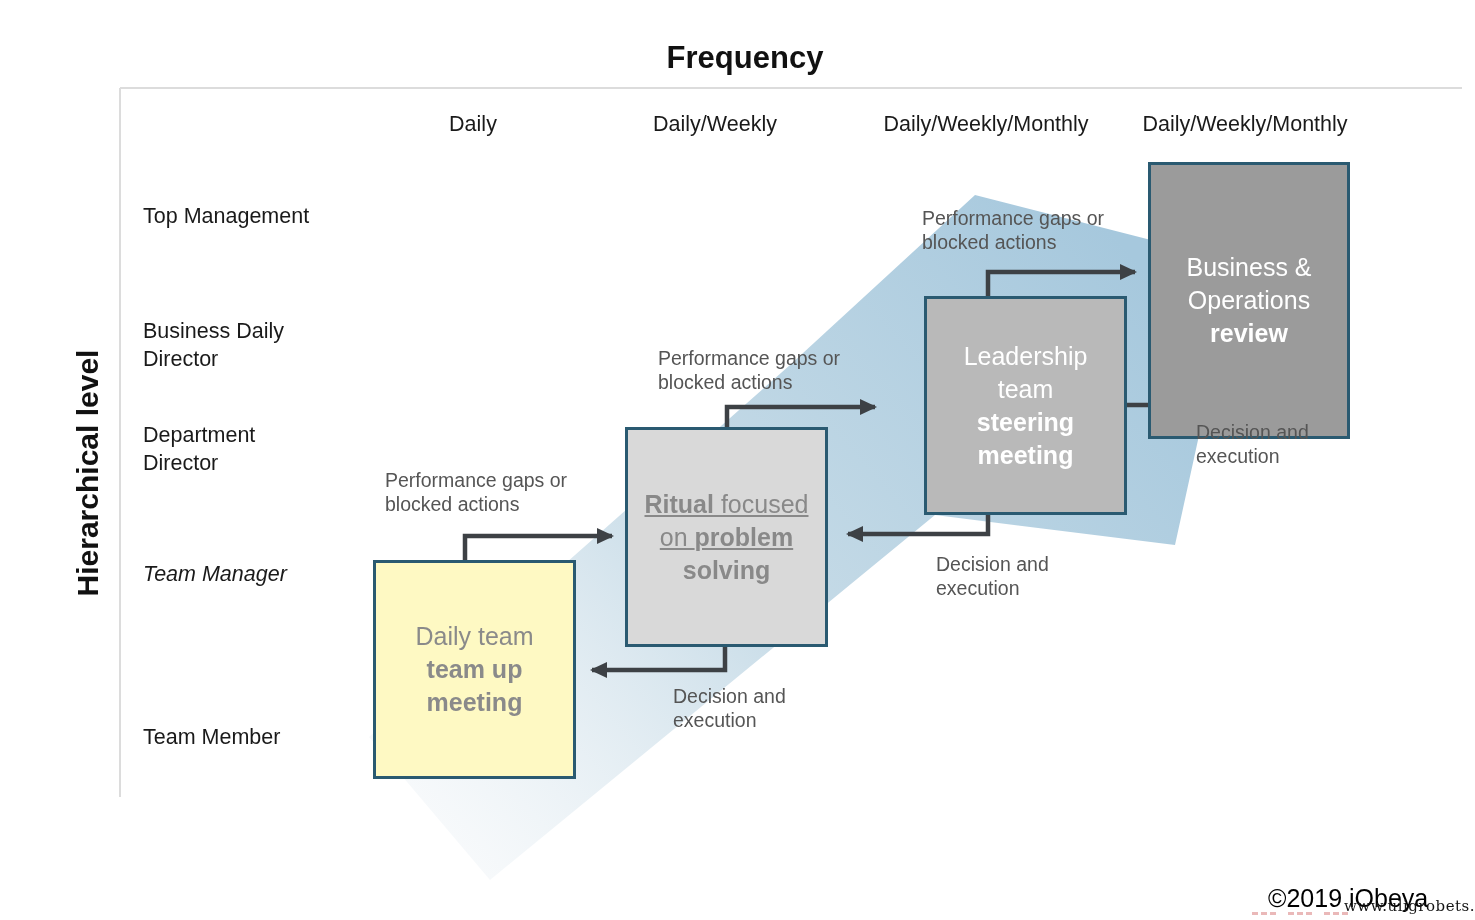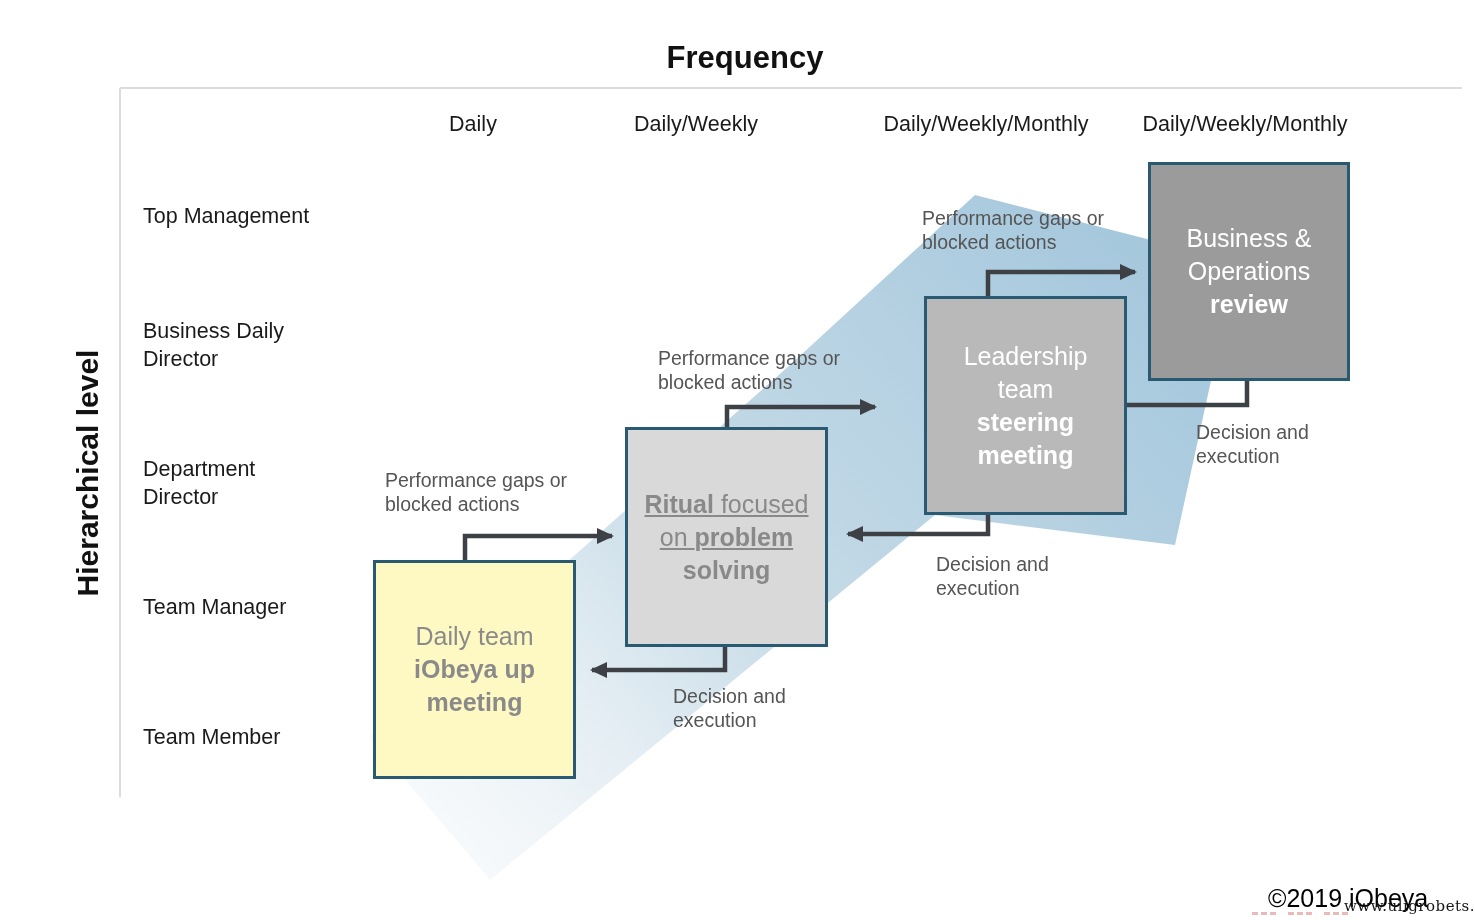--- a/index.html
+++ b/index.html
@@ -6,37 +6,37 @@
   .canvas{position:relative;width:1475px;height:920px;background:#ffffff;overflow:hidden;
           font-family:"Liberation Sans", sans-serif;color:#1a1a1a;}
   .abs{position:absolute;}
 
   .title{left:380px;top:40px;width:730px;text-align:center;font-size:31px;font-weight:700;color:#111;}
   .ylabel{left:-112px;top:456px;width:400px;text-align:center;transform:rotate(-90deg);
           font-size:30px;font-weight:700;color:#111;}
 
   .colhead{top:112px;text-align:center;font-size:21.5px;color:#1a1a1a;}
   .col-0{left:398px;width:150px;}
-  .col-1{left:596px;width:200px;}
+  .col-1{left:615px;width:200px;}
   .col-2{left:855px;width:262px;}
   .col-3{left:1114px;width:262px;}
 
   .rowlabel{left:143px;font-size:21.5px;line-height:28px;color:#1a1a1a;}
   .rowlabel span{display:block;}
-  .row-0{top:202px;} .row-1{top:317px;} .row-2{top:455px;} .row-3{top:593px;} .row-4{top:723px;}
+  .row-0{top:202px;} .row-1{top:317px;} .row-2{top:421px;} .row-3{top:560px;font-style:italic;} .row-4{top:723px;}
 
   svg.underlay{position:absolute;left:0;top:0;z-index:1;}
 
   .meeting{z-index:3;display:flex;align-items:center;justify-content:center;text-align:center;
            border:3px solid #2a5a71;box-sizing:border-box;font-size:25px;line-height:33px;}
   .meeting .b{font-weight:700;}
   .m-0{left:373px;top:560px;width:203px;height:219px;background:#fef9c3;color:#8a8a8a;}
   .m-1{left:625px;top:427px;width:203px;height:220px;background:#d9d9d9;color:#898989;}
   .m-2{left:888px;top:296px;width:203px;height:219px;background:#b9b9b9;color:#ffffff;margin-left:36px;}
-  .m-3{left:1148px;top:162px;width:202px;height:219px;background:#9b9b9b;color:#ffffff;}
+  .m-3{left:1148px;top:162px;width:202px;height:277px;background:#9b9b9b;color:#ffffff;}
   .meeting span{display:block;}
   .meeting .inline{display:inline;text-decoration:underline;}
 
   .flowlabel{z-index:4;font-size:19.5px;line-height:24px;color:#555555;}
   .flowlabel span{display:block;}
   .fl-perf1{left:385px;top:468px;}
   .fl-perf2{left:658px;top:346px;}
   .fl-perf3{left:922px;top:206px;}
   .fl-dec1{left:673px;top:684px;}
   .fl-dec2{left:936px;top:552px;}
@@ -101,21 +101,21 @@
   <div class="abs rowlabel row-3">
     <span>Team Manager</span>
   </div>
   <div class="abs rowlabel row-4">
     <span>Team Member</span>
   </div>
 
   <div class="abs meeting m-0">
     <div>
       <span>Daily team</span>
-      <span class="b">iObeya up</span>
+      <span class="b">team up</span>
       <span class="b">meeting</span>
     </div>
   </div>
 
   <div class="abs meeting m-1">
     <div>
       <span><span class="inline b">Ritual</span><span class="inline"> focused</span></span>
       <span><span class="inline">on </span><span class="inline b">problem</span></span>
       <span class="b">solving</span>
     </div>

